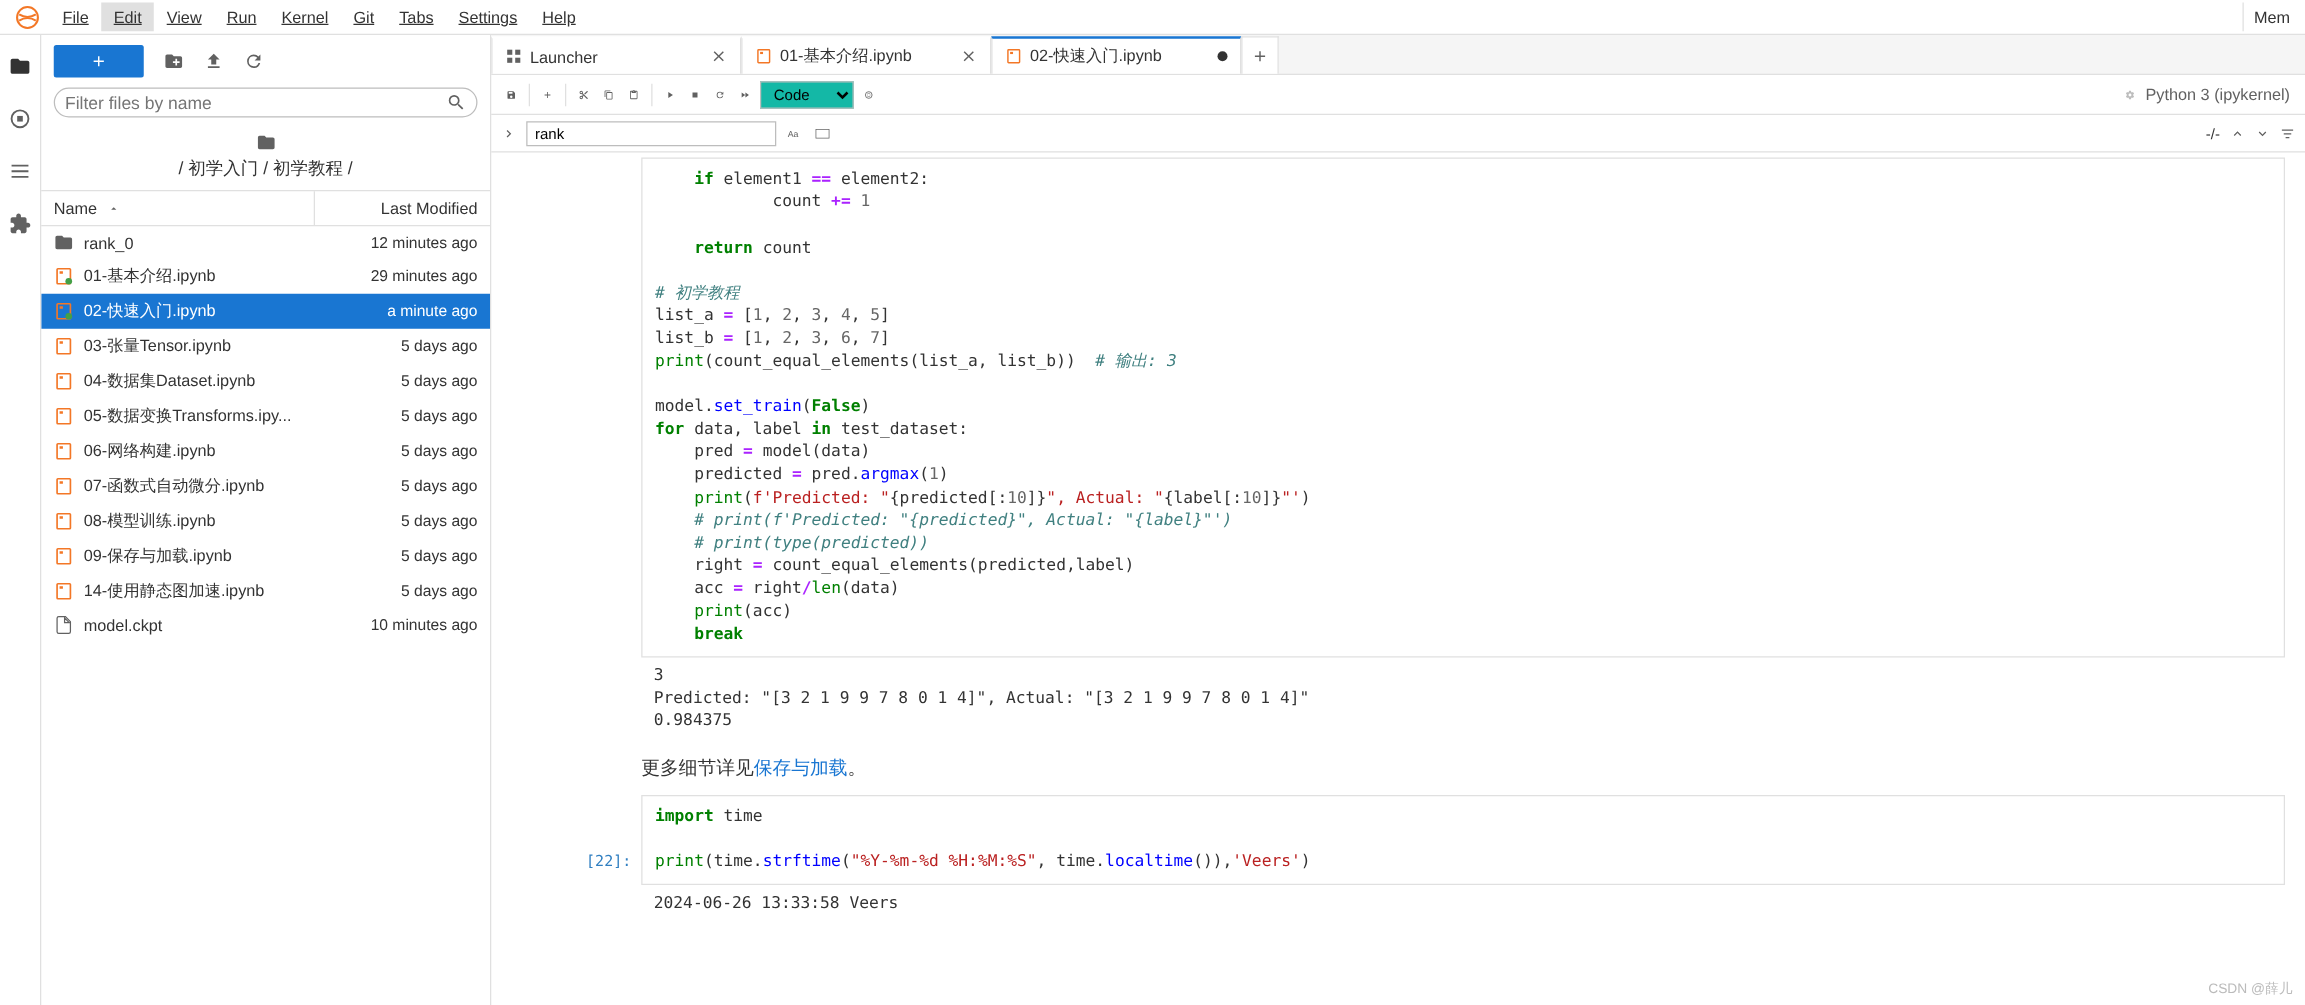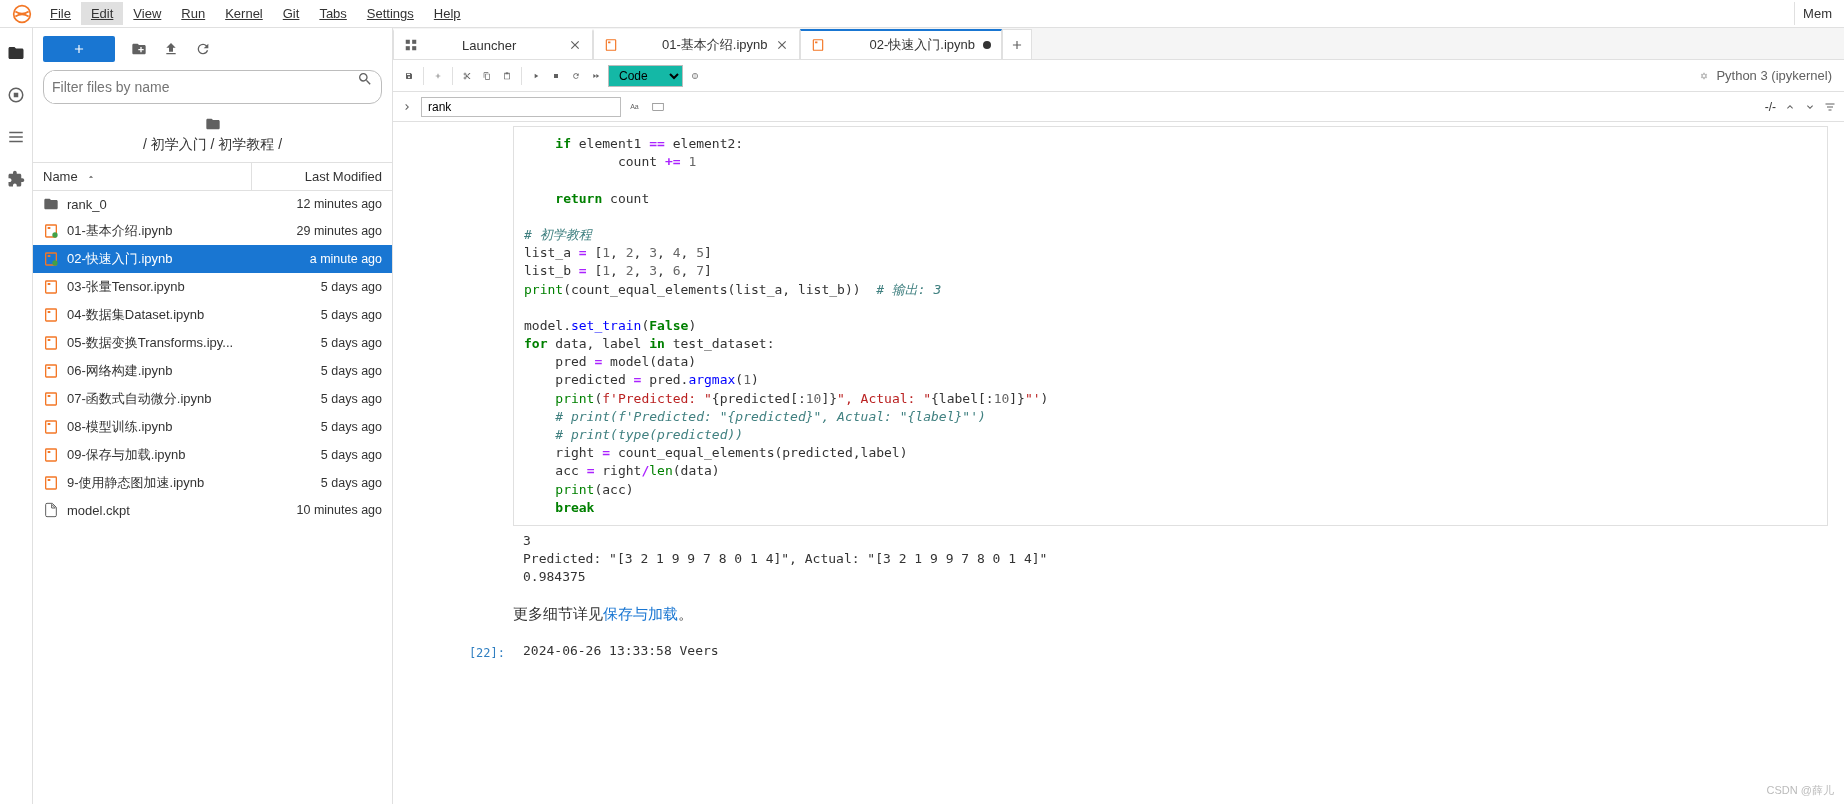--- a/index.html
+++ b/index.html
@@ -13,41 +13,41 @@
 .menubar .right-item { padding: 4px 8px; border-left: 1px solid #e0e0e0; }
 .main { display: flex; flex: 1; min-height: 0; }
 .activity { width: 33px; border-right: 1px solid #e0e0e0; display: flex; flex-direction: column; align-items: center; padding-top: 16px; gap: 24px; }
 .activity .act-icon { width: 18px; height: 18px; fill: #616161; cursor: pointer; }
 .activity .act-icon.selected { fill: #333; }
 .sidebar { width: 360px; border-right: 1px solid #e0e0e0; display: flex; flex-direction: column; }
 .sb-toolbar { display: flex; align-items: center; gap: 16px; padding: 8px 10px; }
 .new-btn { background: #1976d2; color: #fff; border: none; border-radius: 2px; width: 72px; height: 26px; font-size: 16px; cursor: pointer; display:flex; align-items:center; justify-content:center;}
 .sb-toolbar .tb-icon { width: 16px; height: 16px; fill: #616161; cursor: pointer; }
 .filter-wrap { padding: 0 10px 8px; }
-.filter-box { display: flex; border: 1px solid #bdbdbd; border-radius: 12px; height: 34px; padding: 0 8px; }
+.filter-box { display: flex; align-items: center; border: 1px solid #bdbdbd; border-radius: 12px; height: 24px; padding: 0 8px; }
 .filter-box input { border: none; outline: none; flex: 1; font-size: 14px; }
 .filter-box svg { width: 16px; height: 16px; fill: #616161; }
 .breadcrumb { display: flex; align-items: center; padding: 4px 10px 8px; font-size: 14px; color: #333; gap: 4px; flex-direction: column;}
 .breadcrumb svg { width: 16px; height: 16px; fill: #616161; }
 .fb-header { display: flex; border-top: 1px solid #e0e0e0; border-bottom: 1px solid #e0e0e0; font-size: 13px; }
 .fb-header .col { padding: 6px 10px; }
 .fb-header .col-name { flex: 1; display: flex; align-items: center; gap: 8px; border-right: 1px solid #e0e0e0;}
 .fb-header .col-mod { width: 140px; text-align: right; }
 .file-list { flex: 1; overflow: auto; }
 .file-row { display: flex; align-items: center; padding: 5px 10px; cursor: pointer; }
 .file-row.selected { background: #1976d2; color: #fff; }
 .file-row .ficon { width: 16px; height: 16px; margin-right: 8px; flex-shrink:0; }
 .file-row .fname { flex: 1; white-space: nowrap; overflow: hidden; text-overflow: ellipsis; }
 .file-row .fmod { width: 130px; text-align: right; font-size: 12.5px; }
 .content { flex: 1; display: flex; flex-direction: column; min-width: 0; }
 .tabs { display: flex; height: 32px; border-bottom: 1px solid #e0e0e0; background: #f5f5f5; align-items:flex-end;}
 .tab { display: flex; align-items: center; height: 30px; padding: 0 10px; border: 1px solid #e0e0e0; border-bottom: none; background: #fff; margin-right: 0px; font-size: 13px; cursor: pointer; min-width:200px; border-top:2px solid transparent;}
 .tab.active { border-top: 2px solid #1976d2; }
 .tab .tab-icon { width: 14px; height: 14px; margin-right: 6px; }
-.tab .tab-label { flex: 1; margin-left: 38px; }
+.tab .tab-label { flex: 1; }
 .tab .tab-close { width: 14px; height: 14px; fill: #616161; margin-left:8px; }
 .tab .tab-dirty { width:8px; height:8px; border-radius:50%; background:#333; margin-left:8px;}
 .tab-add { width: 30px; display: flex; align-items: center; justify-content: center; cursor: pointer; height:30px; border:1px solid #e0e0e0; border-bottom:none; background:#fff;}
 .nb-toolbar { display: flex; align-items: center; height: 32px; border-bottom: 1px solid #e0e0e0; padding: 0 8px; gap: 4px; }
 .nb-toolbar .nbt-icon { width: 16px; height: 16px; fill: #616161; cursor: pointer; padding: 4px; }
 .nb-toolbar .nbt-sep { width: 1px; height: 18px; background: #e0e0e0; margin: 0 2px; }
 .nb-toolbar select { border: 1px solid #bdbdbd; font-size: 12px; padding: 2px 18px 2px 6px; background: #14b8a6; }
 .nb-toolbar .spacer { flex: 1; }
 .kernel-label { font-size: 13px; color: #616161; margin-right:4px;}
 .nb-search { display: flex; align-items: center; height: 30px; border-bottom: 1px solid #e0e0e0; padding: 0 8px; gap: 8px; font-size:12px;}
@@ -225,21 +225,21 @@
               <rect x="7" y="6" width="4" height="3" fill="#f37726"></rect>
             </svg>
             <span class="fname">09-保存与加载.ipynb</span>
             <span class="fmod">5 days ago</span>
           </div>
           <div class="file-row">
             <svg class="ficon" viewBox="0 0 24 24">
               <rect x="4" y="3" width="16" height="18" rx="1" fill="none" stroke="#f37726" stroke-width="2"></rect>
               <rect x="7" y="6" width="4" height="3" fill="#f37726"></rect>
             </svg>
-            <span class="fname">9-使用静态图加速.ipynb</span>
+            <span class="fname">14-使用静态图加速.ipynb</span>
             <span class="fmod">5 days ago</span>
           </div>
           <div class="file-row">
             <svg class="ficon file-icon" viewBox="0 0 24 24">
               <path d="M14 2H6a2 2 0 00-2 2v16a2 2 0 002 2h12a2 2 0 002-2V8l-6-6zm-1 7V3.5L18.5 9H13z" fill="none" stroke="#616161" stroke-width="1.5"></path>
             </svg>
             <span class="fname">model.ckpt</span>
             <span class="fmod">10 minutes ago</span>
           </div>
         </div>
@@ -380,20 +380,23 @@
           </div>
           <div class="cell">
             <div class="prompt"></div>
             <div class="cell-body">
               <div class="md">更多细节详见<a href="#">保存与加载</a>。</div>
             </div>
           </div>
           <div class="cell">
             <div class="prompt">[22]:</div>
             <div class="cell-body">
+              <div class="code"><span class="kw">import</span> time
+
+<span class="bi">print</span>(time.<span class="fn">strftime</span>(<span class="str">"%Y-%m-%d %H:%M:%S"</span>, time.<span class="fn">localtime</span>()),<span class="str">'Veers'</span>)</div>
               <div class="output">2024-06-26 13:33:58 Veers</div>
             </div>
           </div>
         </div>
     </div>
   </div>
 </div>
 <div class="watermark">CSDN @薛儿</div>
 
 </body></html>

